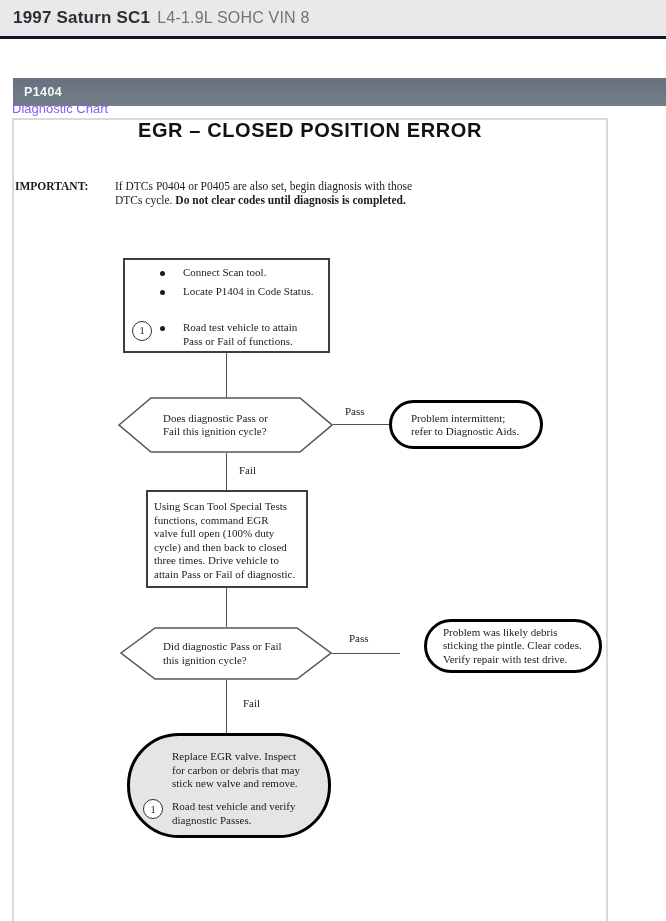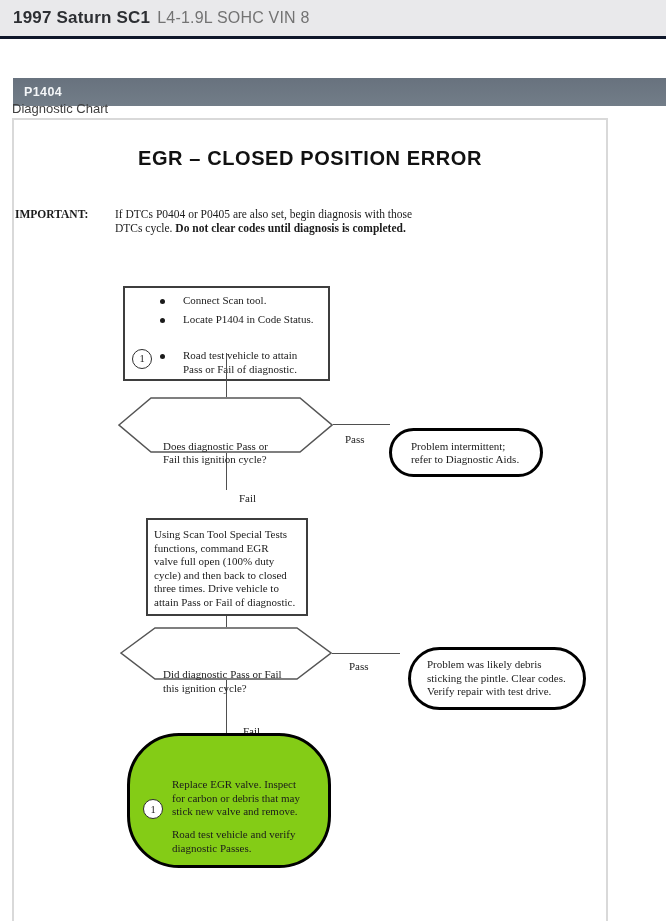--- a/index.html
+++ b/index.html
@@ -17,30 +17,30 @@
   .app-header .engine { font-size:16px; color:#737373; margin-left:7px; letter-spacing:.2px; }
 
   .dtc-bar {
     position:absolute; left:13px; top:42px; right:0; height:28px;
     background:linear-gradient(#68727e,#727d88);
     display:flex; align-items:center; padding-left:11px; cursor:pointer;margin-top:36px;
   }
   .dtc-bar .code { color:#f4f6f8; font-size:12.5px; font-weight:bold; letter-spacing:.4px; }
 
   .section-label {
-    position:absolute; left:12px; top:101px; font-size:13px; color:#404040;
+    position:absolute; left:12px; top:101px; font-size:13px; color:#8b5cf6;
   }
 
   
   .page {
     position:absolute; left:12px; top:118px; width:596px; height:803px;
     background:#fff; border:2px solid #d9d9d9; border-bottom:0;
   }
 
-  .chart-text { font-family:"Liberation Serif", serif; color:#1b1b1b;margin-top:28px; }
+  .chart-text { font-family:"Liberation Serif", serif; color:#1b1b1b; }
   .lines { white-space:pre-line; }
 
   .chart-title {
     position:absolute; left:14px; top:119px; width:592px; text-align:center;
     font-family:"Liberation Sans", sans-serif; font-weight:bold;
     font-size:20px; letter-spacing:.6px; color:#111;
   }
 
   .imp-label {
     position:absolute; left:15px; top:180px; font-size:11.5px; font-weight:bold;
@@ -75,25 +75,25 @@
     position:absolute; top:0; height:100%; display:flex; flex-direction:column;
     justify-content:center; font-size:11px; line-height:13.5px;
   }
 
   .result-oval {
     position:absolute; background:#fff; border:3px solid #000; border-radius:999px;
     display:flex; flex-direction:column; justify-content:center;
     font-size:11px; line-height:13px;
   }
   #result1-oval { left:389px; top:400px; width:154px; height:49px; padding-left:19px; }
-  #result2-oval { left:408px; top:619px; width:178px; height:63px; padding-left:16px; line-height:13.5px; }
+  #result2-oval { left:424px; top:619px; width:178px; height:54px; padding-left:16px; line-height:13.5px; }
 
   #final-oval {
-    position:absolute; left:127px; top:733px; width:204px; height:135px;
-    background:#84cc16; border:3px solid #000; border-radius:52px;
+    position:absolute; left:127px; top:733px; width:204px; height:105px;
+    background:#e5e5e5; border:3px solid #000; border-radius:52px;
   }
   #final-oval .p1 { position:absolute; left:42px; top:14px; font-size:11px; line-height:13.5px; }
   #final-oval .p2 { position:absolute; left:42px; top:64px; font-size:11px; line-height:13.5px; }
   #final-oval .num-badge { position:absolute; left:13px; top:63px; }
 
   .flow-label { position:absolute; font-size:11px; }
 </style>
 </head>
 <body>
 
@@ -121,21 +121,21 @@
   </div>
 
   <div id="step1-box" class="proc-box chart-text">
     <span class="bullet-dot" style="left:35px; top:11px;"></span>
     <span class="b-text" style="top:6px;">Connect Scan tool.</span>
     <span class="bullet-dot" style="left:35px; top:30px;"></span>
     <span class="b-text" style="top:25px;">Locate P1404 in Code Status.</span>
     <span class="num-badge" style="position:absolute; left:7px; top:61px;">1</span>
     <span class="bullet-dot" style="left:35px; top:66px;"></span>
     <span class="b-text lines" style="top:61px;">Road test vehicle to attain
-Pass or Fail of diagnostic.</span>
+Pass or Fail of functions.</span>
   </div>
 
   <div class="connector" style="left:226px; top:353px; width:1px; height:44px;"></div>
   <div class="connector" style="left:226px; top:453px; width:1px; height:37px;"></div>
   <div class="connector" style="left:226px; top:588px; width:1px; height:39px;"></div>
   <div class="connector" style="left:226px; top:680px; width:1px; height:53px;"></div>
   <div class="connector" style="left:333px; top:424px; width:57px; height:1px;"></div>
   <div class="connector" style="left:332px; top:653px; width:68px; height:1px;"></div>
 
   <div class="hex-wrap" style="left:118px; top:397px; width:215px; height:56px;">

